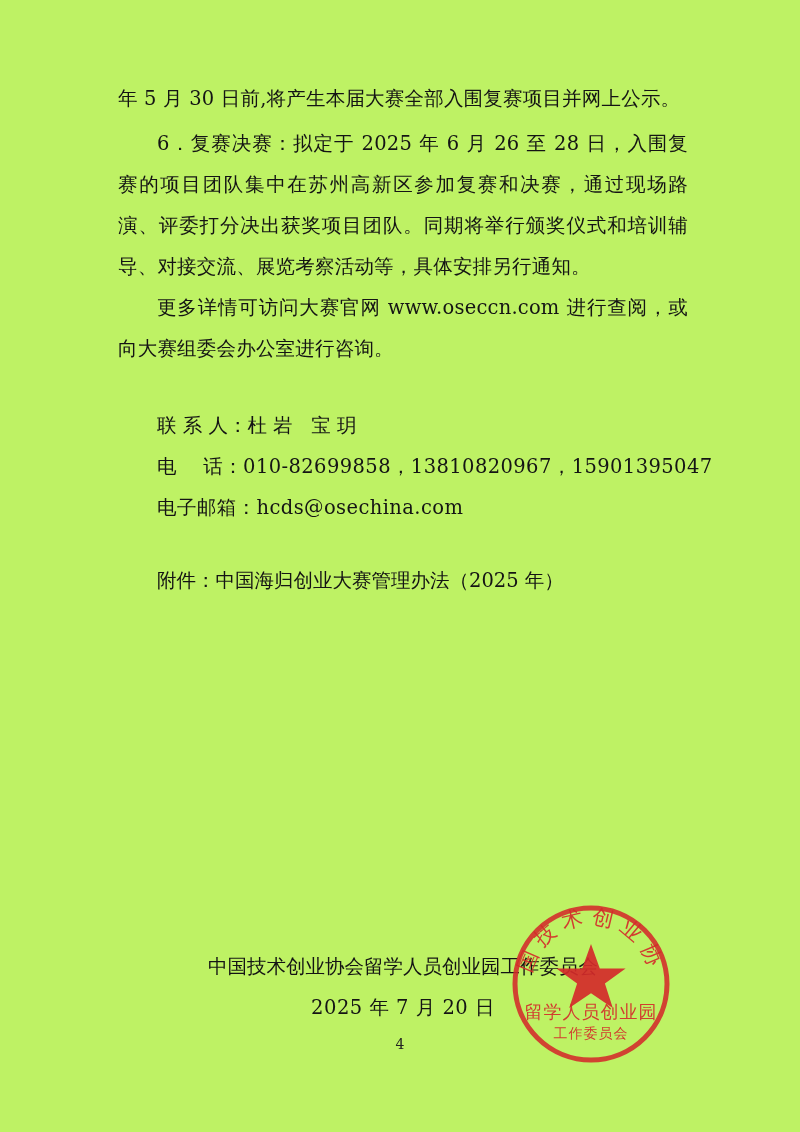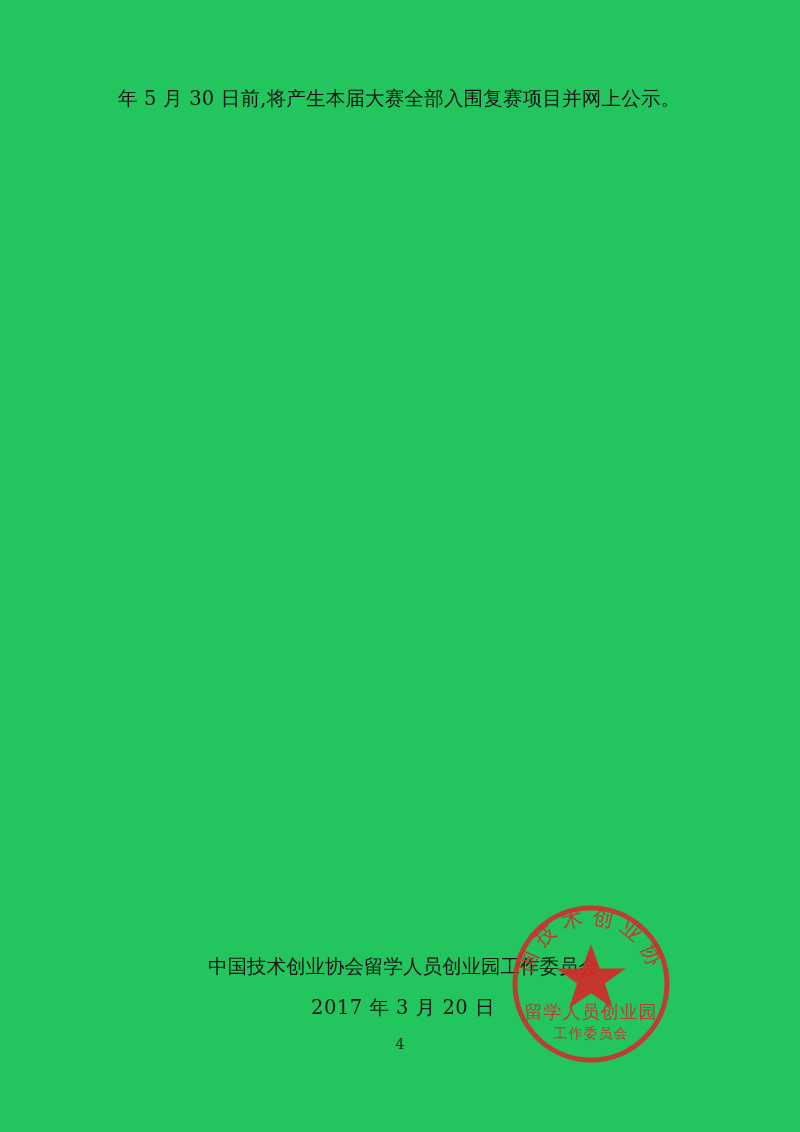--- a/index.html
+++ b/index.html
@@ -4,21 +4,21 @@
 <style>
   html, body {
     margin: 0;
     padding: 0;
     background: #ffffff;
   }
   .page {
     position: relative;
     width: 800px;
     height: 1132px;
-    background: #22c55e;
+    background: #bef264;
     overflow: hidden;
     font-family: "DejaVu Serif", "Liberation Serif", serif;
     color: #1a1a1a;
   }
   .body-area {
     position: absolute;
     left: 118px;
     top: 78px;
     width: 570px;
   }
@@ -99,31 +99,40 @@
 <body>
 
 <div class="page">
 
   <div class="body-area">
 
     <p class="para">年 5 月 30 日前,将产生本届大赛全部入围复赛项目并网上公示。</p>
 
     <div class="gap-sm"></div>
 
+    <p class="para indent">6．复赛决赛：拟定于 2025 年 6 月 26 至 28 日，入围复赛的项目团队集中在苏州高新区参加复赛和决赛，通过现场路演、评委打分决出获奖项目团队。同期将举行颁奖仪式和培训辅导、对接交流、展览考察活动等，具体安排另行通知。</p>
 
 
+    <p class="para indent">更多详情可访问大赛官网 www.oseccn.com 进行查阅，或向大赛组委会办公室进行咨询。</p>
 
 
+    <div class="contact-block">
+      <div class="gap-md"></div>
+      <div class="contact-line">联 系 人：杜 岩   宝 玥</div>
+      <div class="contact-line mono-ish">电    话：010-82699858，13810820967，15901395047</div>
+      <div class="contact-line mono-ish">电子邮箱：hcds@osechina.com</div>
+    </div>
 
+    <div class="attach">附件：中国海归创业大赛管理办法（2025 年）</div>
 
   </div>
 
   <div class="signature">
     <span class="org">中国技术创业协会留学人员创业园工作委员会</span>
-    <span class="date">2017 年 3 月 20 日</span>
+    <span class="date">2025 年 7 月 20 日</span>
   </div>
 
   <div class="seal">
     <svg width="168" height="168" viewBox="0 0 168 168" xmlns="http://www.w3.org/2000/svg">
       <defs>
         <path id="arcTop" d="M 24,84 A 60,60 0 0 1 144,84" fill="none"></path>
       </defs>
       <circle cx="84" cy="84" r="76" fill="none" stroke="#d42a2a" stroke-width="5" opacity="0.88"></circle>
       <text font-family="DejaVu Serif, Liberation Serif, serif" font-size="21" fill="#d42a2a" opacity="0.9" letter-spacing="7">
         <textPath href="#arcTop" startOffset="50%" text-anchor="middle">中国技术创业协会</textPath>

